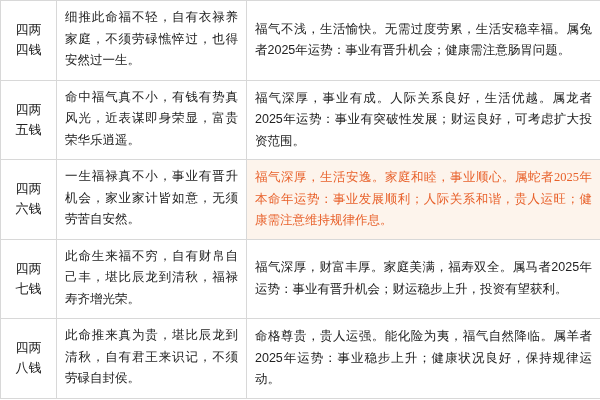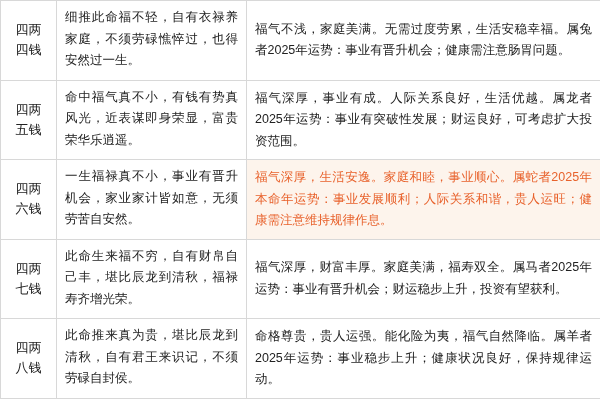--- a/index.html
+++ b/index.html
@@ -51,38 +51,39 @@
   td.col-desc {
     width: 354px;
     font-size: 12.5px;
     line-height: 1.72;
     text-align: justify;
     color: #1a1a1a;
   }
   tr.highlight td.col-desc {
     background: #fdf4ec;
     color: #e8622c;
+    font-family: Liberation Serif, serif;
   }
   .weight-line {
     display: block;
   }
 </style>
 </head>
 <body>
 
 <div class="table-wrap">
   <table class="fortune-table">
     <tbody>
       <tr>
         <td class="col-weight">
           <span class="weight-line">四两</span>
           <span class="weight-line">四钱</span>
         </td>
         <td class="col-poem">细推此命福不轻，自有衣禄养家庭，不须劳碌憔悴过，也得安然过一生。</td>
-        <td class="col-desc">福气不浅，家庭美满。无需过度劳累，生活安稳幸福。属兔者2025年运势：事业有晋升机会；健康需注意肠胃问题。</td>
+        <td class="col-desc">福气不浅，生活愉快。无需过度劳累，生活安稳幸福。属兔者2025年运势：事业有晋升机会；健康需注意肠胃问题。</td>
       </tr>
       <tr>
         <td class="col-weight">
           <span class="weight-line">四两</span>
           <span class="weight-line">五钱</span>
         </td>
         <td class="col-poem">命中福气真不小，有钱有势真风光，近表谋即身荣显，富贵荣华乐逍遥。</td>
         <td class="col-desc">福气深厚，事业有成。人际关系良好，生活优越。属龙者2025年运势：事业有突破性发展；财运良好，可考虑扩大投资范围。</td>
       </tr>
       <tr class="highlight">

